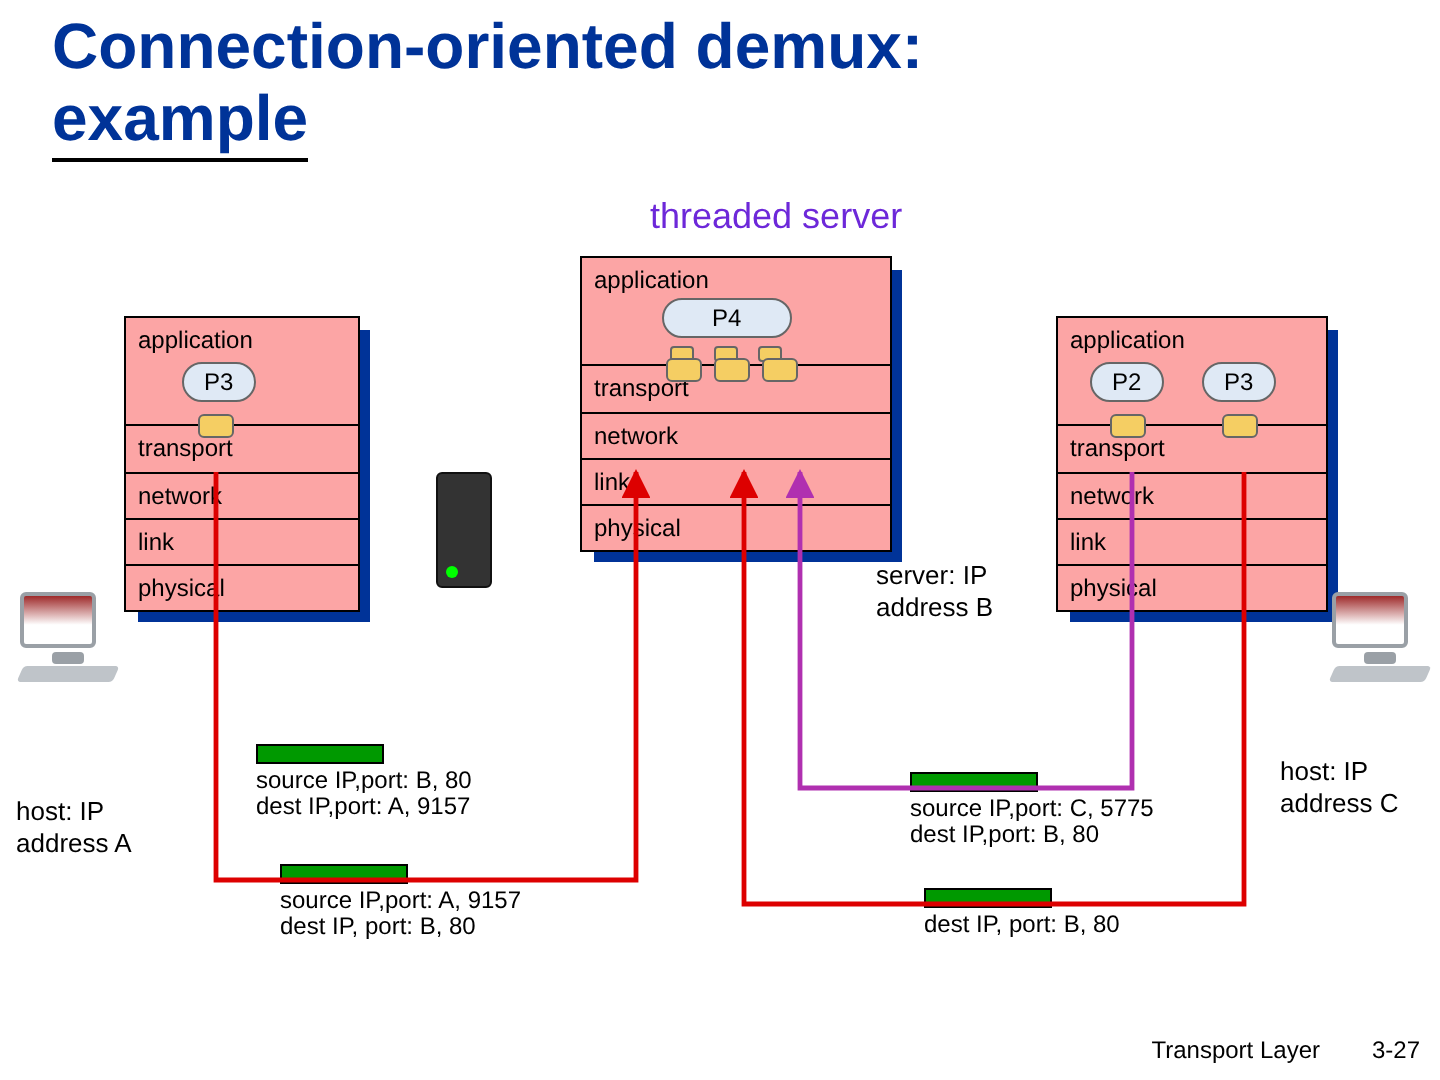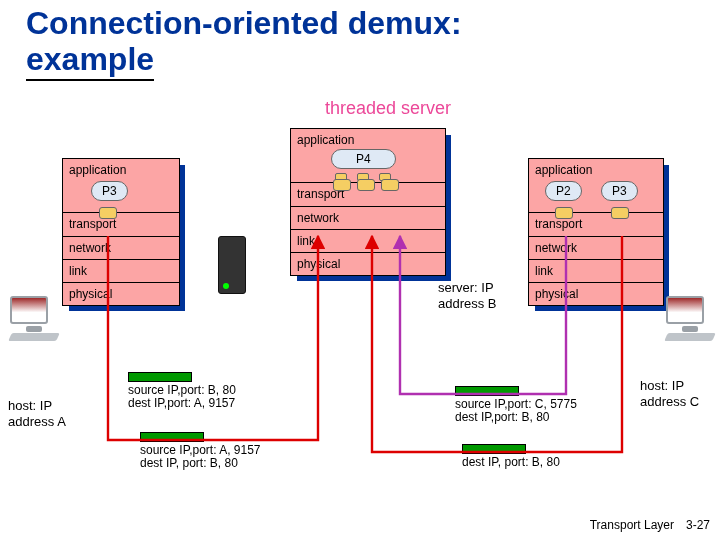--- a/index.html
+++ b/index.html
@@ -1,18 +1,18 @@
 <!DOCTYPE html>
 <html><head>
 <meta charset="utf-8">
 <style>
   *{box-sizing:border-box;margin:0;padding:0}
   body{width:720px;height:540px;background:#fff;font-family:Arial,Helvetica,sans-serif;position:relative;overflow:hidden}
   .title{position:absolute;left:26px;top:6px;color:#003398;font-size:32px;font-weight:700;line-height:1.12}
-  .thlabel{position:absolute;left:325px;top:98px;font-size:18px;color:#ec4899}
+  .thlabel{position:absolute;left:325px;top:98px;font-size:18px;color:#6d28d9}
   
   .stack{position:absolute;border:1px solid #000}
   .stack .shadow{position:absolute;inset:6px -6px -6px 6px;background:#003398;z-index:-1}
   .stack .face{position:absolute;inset:0;background:#fff}
   .row{position:relative;border-bottom:1px solid #000;font-size:12px;padding:4px 6px;background:#fca5a5}
   .row.tall{height:54px}
   .row.med{height:24px}
   .row:last-child{border-bottom:none}
   .proc{display:inline-block;border:1px solid #666;background:#dfe9f5;border-radius:12px;font-size:12px;padding:2px 10px;position:absolute}
   .sock{position:absolute;width:18px;height:12px;background:#f5ce63;border:1px solid #666;border-radius:3px}
@@ -149,14 +149,14 @@
       </marker>
   </defs>
 
   <path d="M108 236 L108 440 L318 440 L318 236" stroke="#d00" stroke-width="2.4" fill="none" marker-end="url(#ar)"></path>
 
   <path d="M622 236 L622 452 L372 452 L372 236" stroke="#d00" stroke-width="2.4" fill="none" marker-end="url(#ar)"></path>
 
   <path d="M566 236 L566 394 L400 394 L400 236" stroke="#b030b0" stroke-width="2.4" fill="none" marker-end="url(#ap)"></path>
 </svg>
 
-<div class="footer" style="right:46px">Transport Layer</div>
+<div class="footer" style="right:60px">Transport Layer</div>
 <div class="slide">3-27</div>
 
 </body></html>

